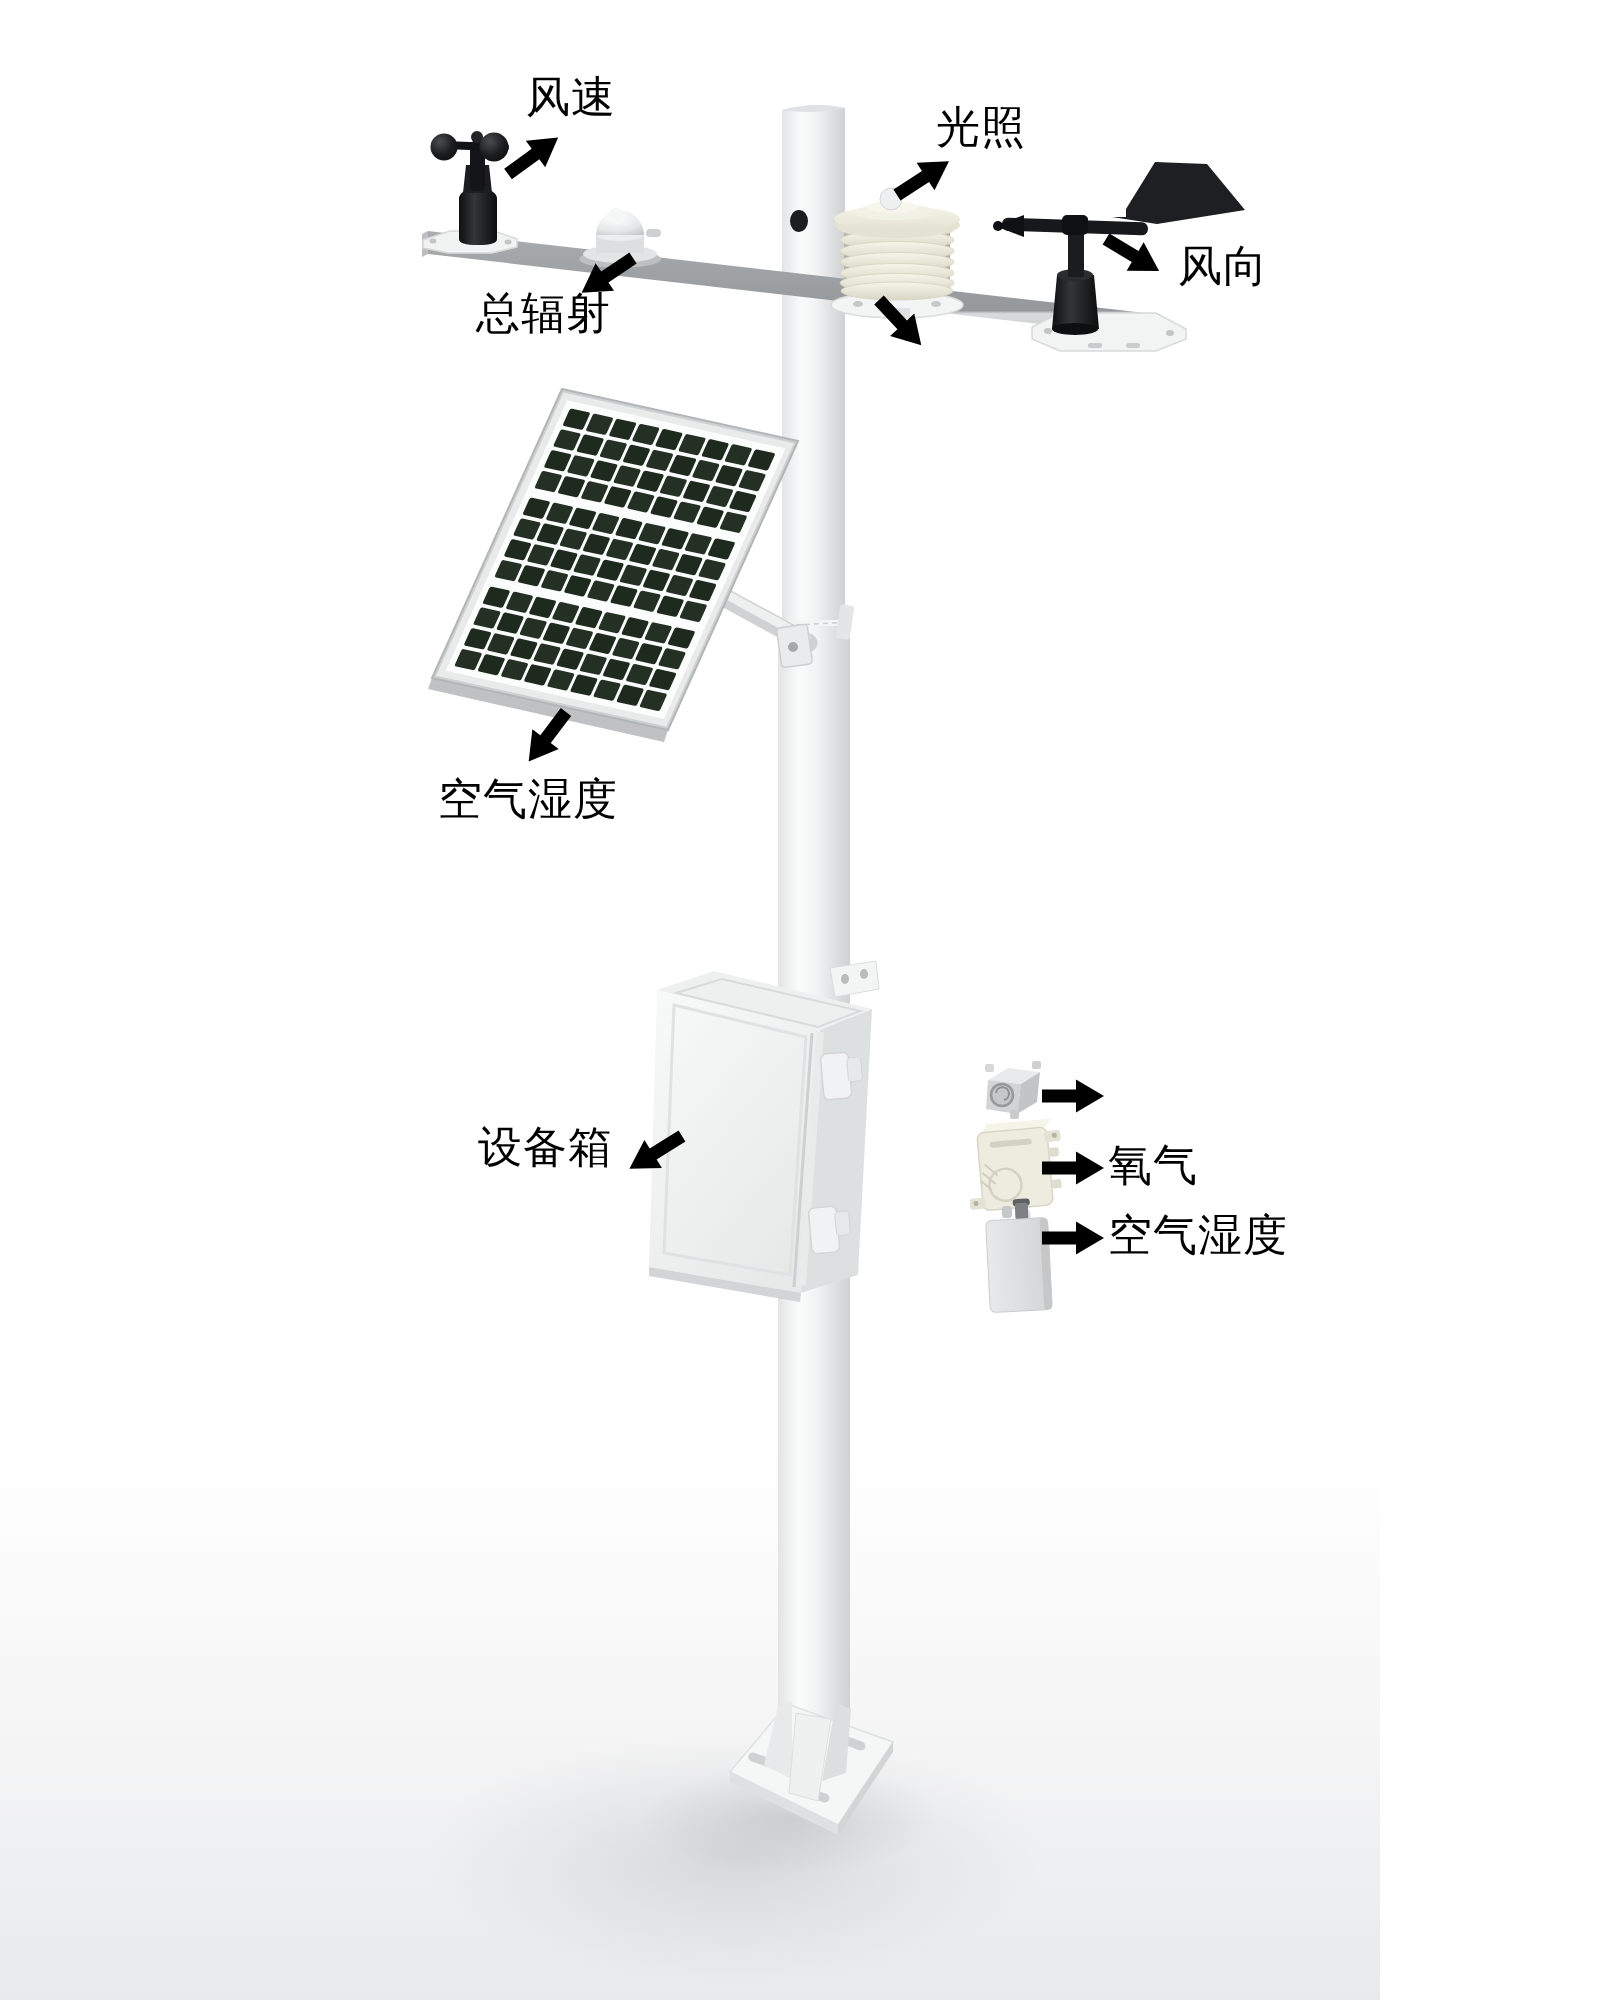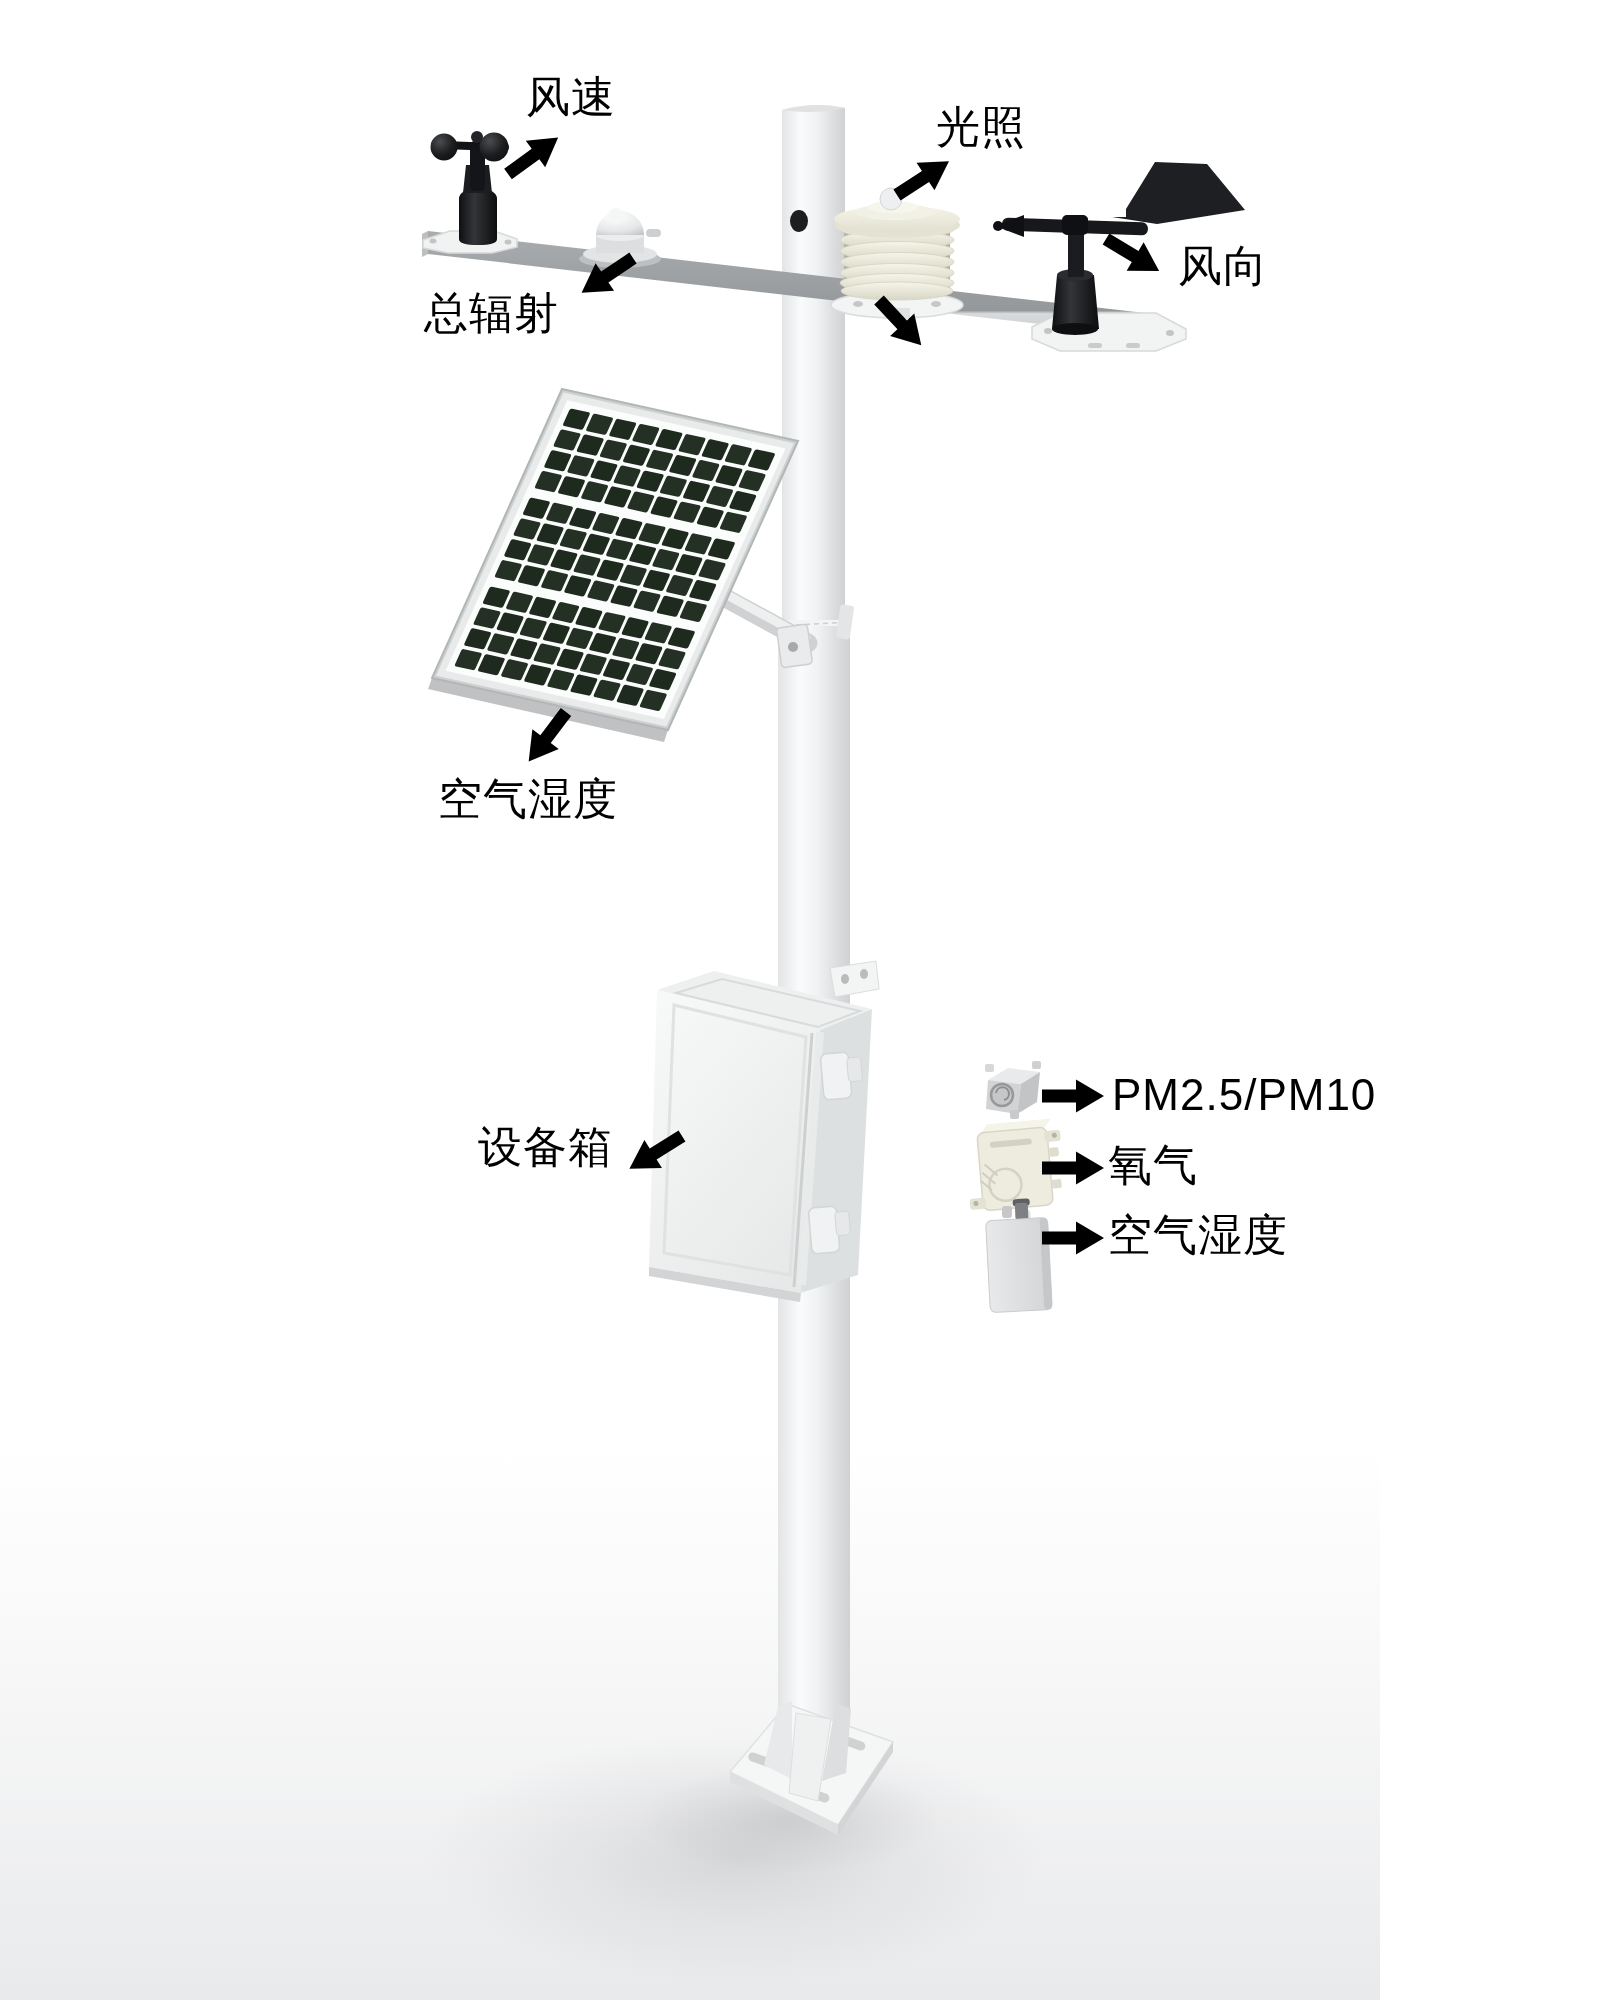--- a/index.html
+++ b/index.html
@@ -364,22 +364,21 @@
     <use href="#arrowShape" transform="translate(879,287) rotate(47)"></use>
     <use href="#arrowShape" transform="translate(566,699) rotate(127)"></use>
     <use href="#arrowShape" transform="translate(682,1123) rotate(148)"></use>
     <use href="#arrowShape" transform="translate(1042,1083)"></use>
     <use href="#arrowShape" transform="translate(1042,1155)"></use>
     <use href="#arrowShape" transform="translate(1042,1225)"></use>
   </g>
 </svg>
 
 <div class="label" style="left:526px;top:58px">风速</div>
-<div class="label" style="left:424px;top:274px">总辐射</div>
+<div class="label" style="left:476px;top:274px">总辐射</div>
 <div class="label" style="left:936px;top:88px">光照</div>
 <div class="label" style="left:1178px;top:227px">风向</div>
 <div class="label" style="left:438px;top:760px">空气湿度</div>
 <div class="label" style="left:478px;top:1108px">设备箱</div>
-<div class="label" style="left:1112px;top:1056px">PM2.5/PM10</div>
 <div class="label" style="left:1108px;top:1126px">氧气</div>
 <div class="label" style="left:1108px;top:1196px">空气湿度</div>
 
 </div>
 
 </body></html>

